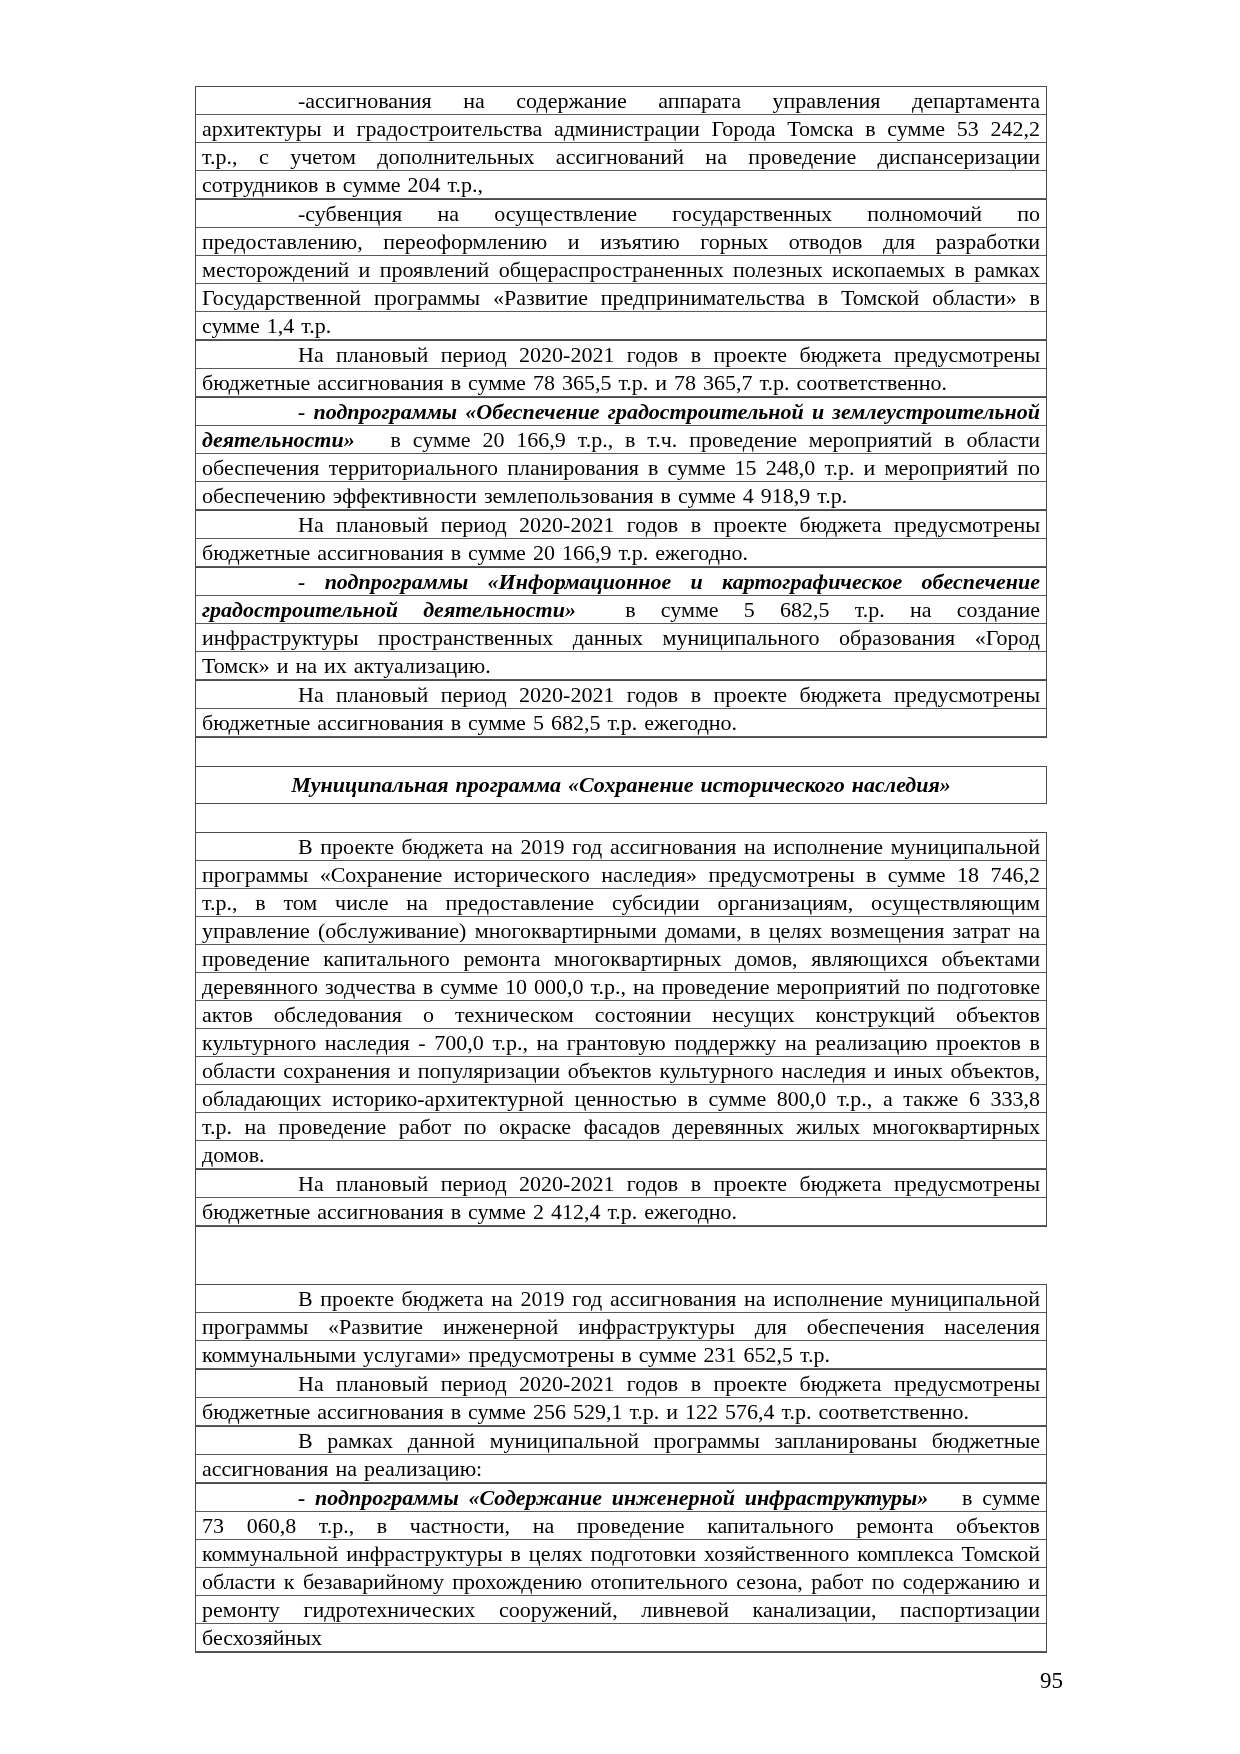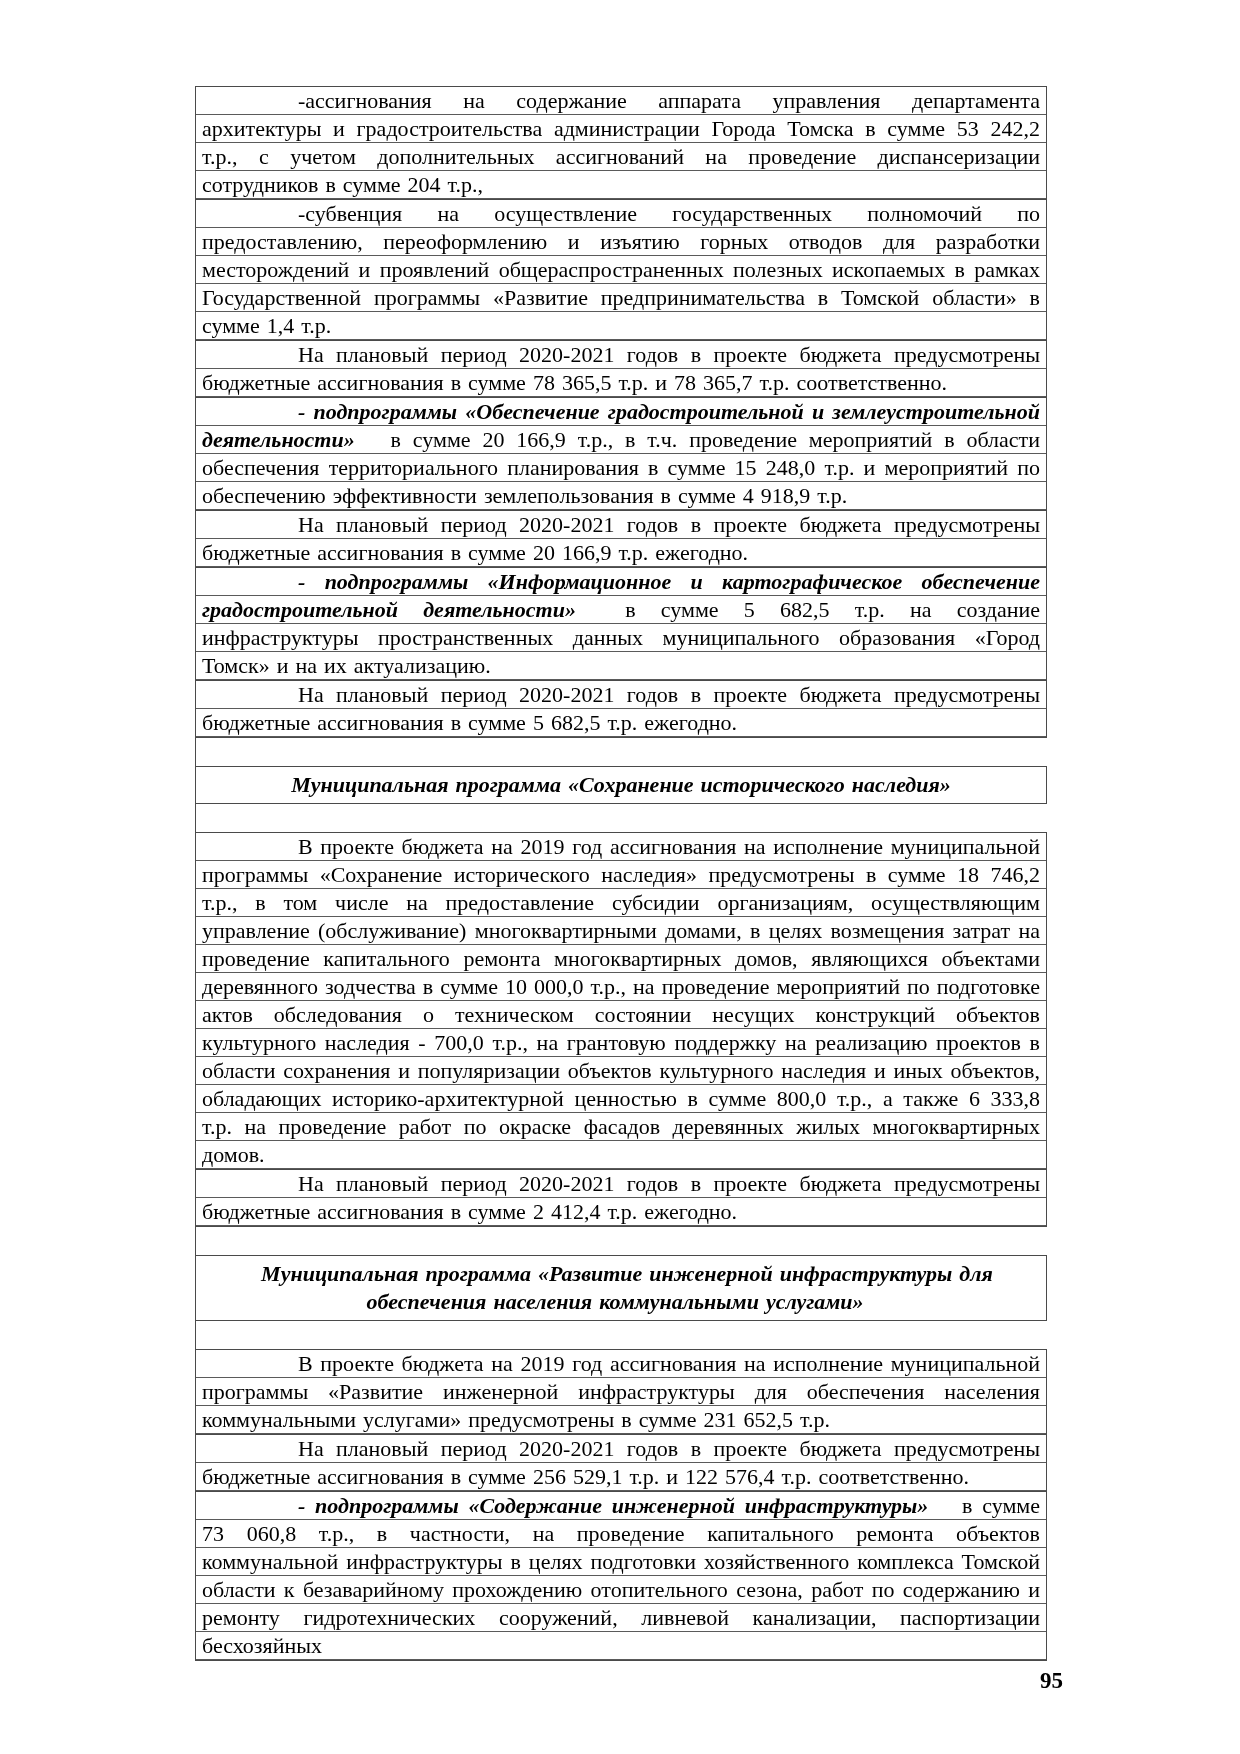--- a/index.html
+++ b/index.html
@@ -50,21 +50,21 @@
     height: 30px;
     border: none;
     border-left: 1px solid #4a4a4a;
   }
   .bi { font-weight: bold; font-style: italic; }
   .pagenum {
     position: absolute;
     left: 1004px;
     top: 1632px;
     font-size: 23px;
-    font-weight: bold;
+    font-weight: normal;
     font-family: "Liberation Serif", serif;
   }
 </style>
 </head>
 <body>
 
 <div class="page">
   <div class="doc" id="doc-body">
       <div class="block paragraph"><span>-ассигнования на содержание аппарата управления департамента архитектуры и градостроительства администрации Города Томска в сумме 53 242,2 т.р., с учетом дополнительных ассигнований на проведение диспансеризации сотрудников в сумме 204 т.р.,</span></div>
       <div class="block paragraph"><span>-субвенция на осуществление государственных полномочий по предоставлению, переоформлению и изъятию горных отводов для разработки месторождений и проявлений общераспространенных полезных ископаемых в рамках Государственной программы «Развитие предпринимательства в Томской области» в сумме 1,4 т.р.</span></div>
@@ -72,20 +72,20 @@
       <div class="block paragraph"><span class="bi">- подпрограммы «Обеспечение градостроительной и землеустроительной деятельности»</span><span> в сумме 20 166,9 т.р., в т.ч. проведение мероприятий в области обеспечения территориального планирования в сумме 15 248,0 т.р. и мероприятий по обеспечению эффективности землепользования в сумме 4 918,9 т.р.</span></div>
       <div class="block paragraph"><span>На плановый период 2020-2021 годов в проекте бюджета предусмотрены бюджетные ассигнования в сумме 20 166,9 т.р. ежегодно.</span></div>
       <div class="block paragraph"><span class="bi">- подпрограммы «Информационное и картографическое обеспечение градостроительной деятельности»</span><span> в сумме 5 682,5 т.р. на создание инфраструктуры пространственных данных муниципального образования «Город Томск» и на их актуализацию.</span></div>
       <div class="block paragraph"><span>На плановый период 2020-2021 годов в проекте бюджета предусмотрены бюджетные ассигнования в сумме 5 682,5 т.р. ежегодно.</span></div>
       <div class="block spacer"></div>
       <div class="block heading"><span>Муниципальная программа «Сохранение исторического наследия»</span></div>
       <div class="block spacer"></div>
       <div class="block paragraph"><span>В проекте бюджета на 2019 год ассигнования на исполнение муниципальной программы «Сохранение исторического наследия» предусмотрены в сумме 18 746,2 т.р., в том числе на предоставление субсидии организациям, осуществляющим управление (обслуживание) многоквартирными домами, в целях возмещения затрат на проведение капитального ремонта многоквартирных домов, являющихся объектами деревянного зодчества в сумме 10 000,0 т.р., на проведение мероприятий по подготовке актов обследования о техническом состоянии несущих конструкций объектов культурного наследия - 700,0 т.р., на грантовую поддержку на реализацию проектов в области сохранения и популяризации объектов культурного наследия и иных объектов, обладающих историко-архитектурной ценностью в сумме 800,0 т.р., а также 6 333,8 т.р. на проведение работ по окраске фасадов деревянных жилых многоквартирных домов.</span></div>
       <div class="block paragraph"><span>На плановый период 2020-2021 годов в проекте бюджета предусмотрены бюджетные ассигнования в сумме 2 412,4 т.р. ежегодно.</span></div>
       <div class="block spacer"></div>
-      <div class="block heading"><span>Муниципальная программа «Развитие инженерной инфраструктуры для обеспечения населения коммунальными услугами»</span></div>
       <div class="block spacer"></div>
       <div class="block paragraph"><span>В проекте бюджета на 2019 год ассигнования на исполнение муниципальной программы «Развитие инженерной инфраструктуры для обеспечения населения коммунальными услугами» предусмотрены в сумме 231 652,5 т.р.</span></div>
       <div class="block paragraph"><span>На плановый период 2020-2021 годов в проекте бюджета предусмотрены бюджетные ассигнования в сумме 256 529,1 т.р. и 122 576,4 т.р. соответственно.</span></div>
+      <div class="block paragraph"><span>В рамках данной муниципальной программы запланированы бюджетные ассигнования на реализацию:</span></div>
       <div class="block paragraph"><span class="bi">- подпрограммы «Содержание инженерной инфраструктуры»</span><span> в сумме 73 060,8 т.р., в частности, на проведение капитального ремонта объектов коммунальной инфраструктуры в целях подготовки хозяйственного комплекса Томской области к безаварийному прохождению отопительного сезона, работ по содержанию и ремонту гидротехнических сооружений, ливневой канализации, паспортизации бесхозяйных</span></div>
     </div>
   <div class="pagenum">95</div>
 </div>
 
 </body></html>

